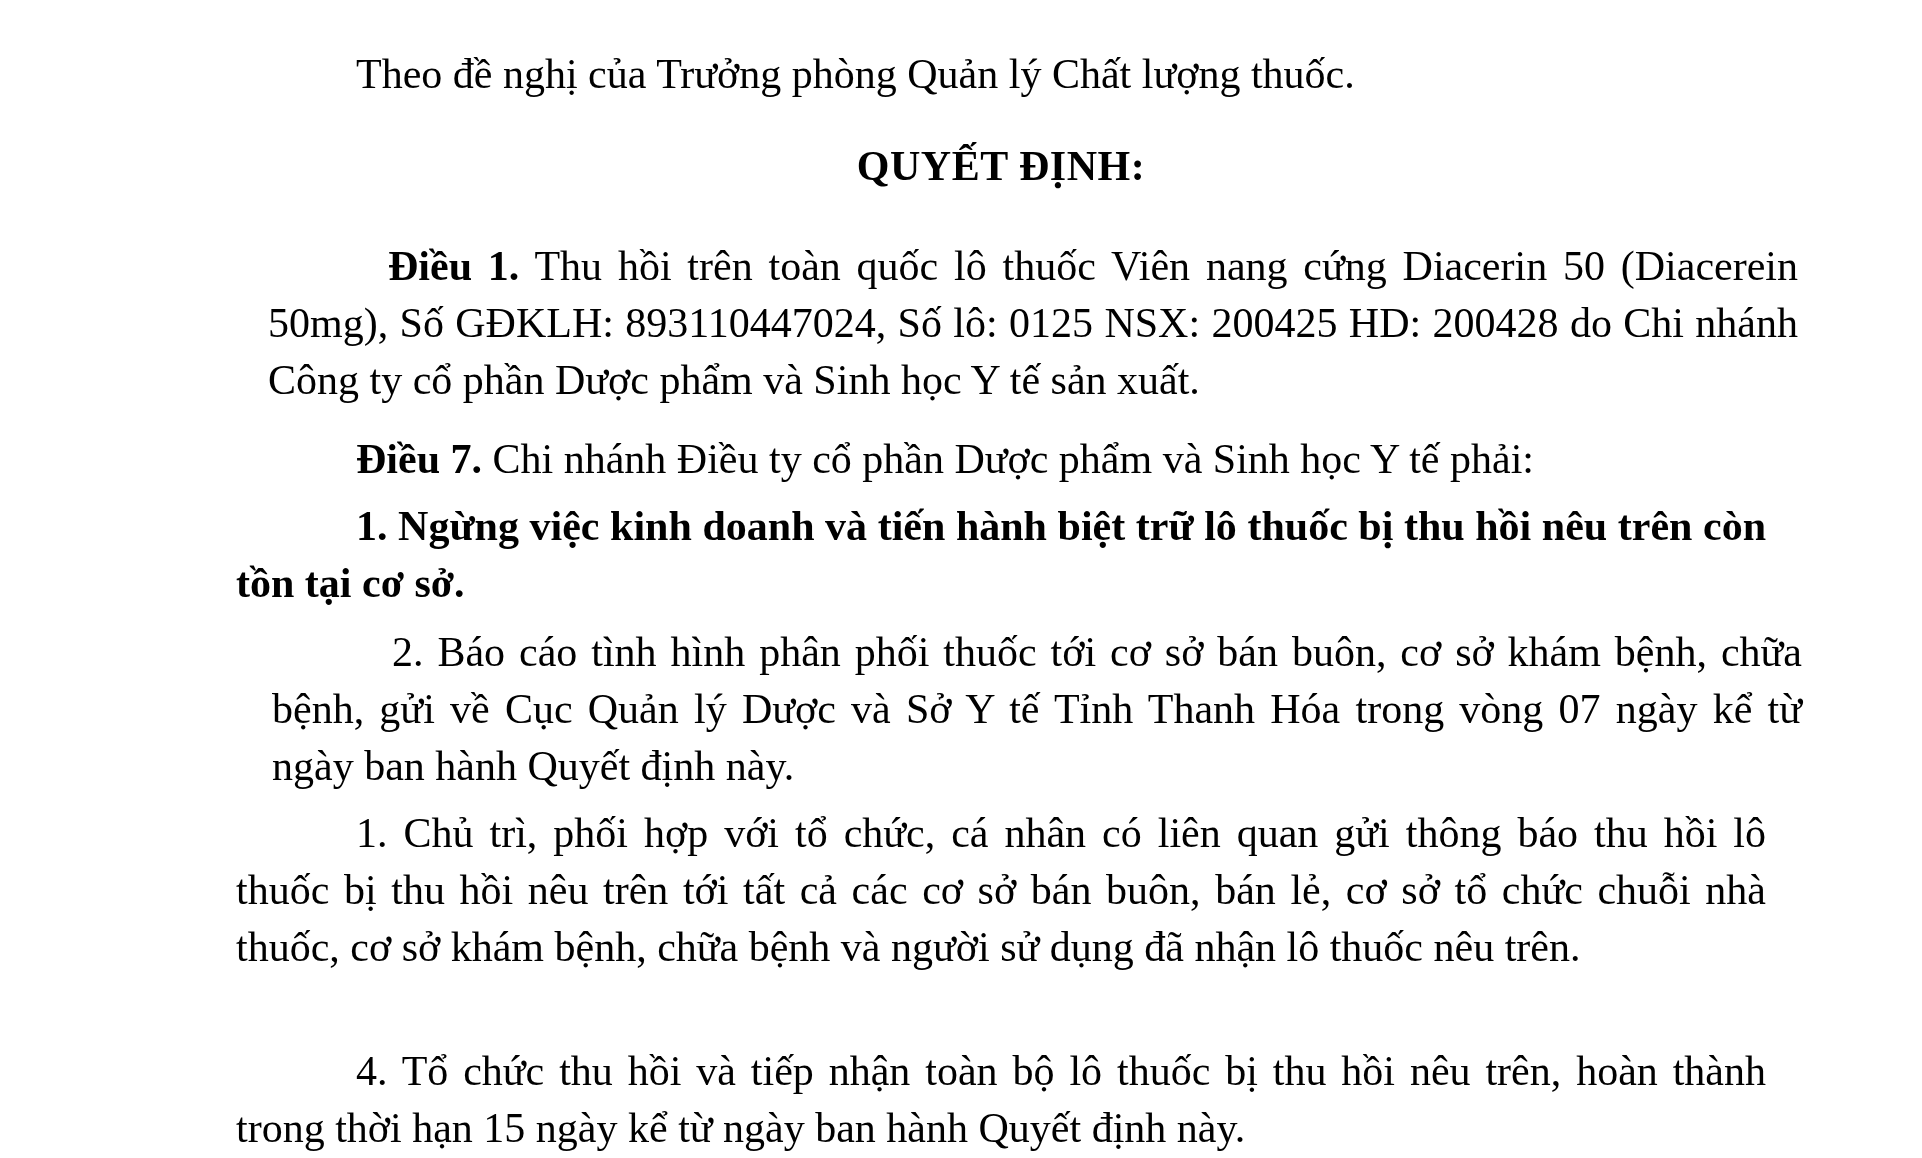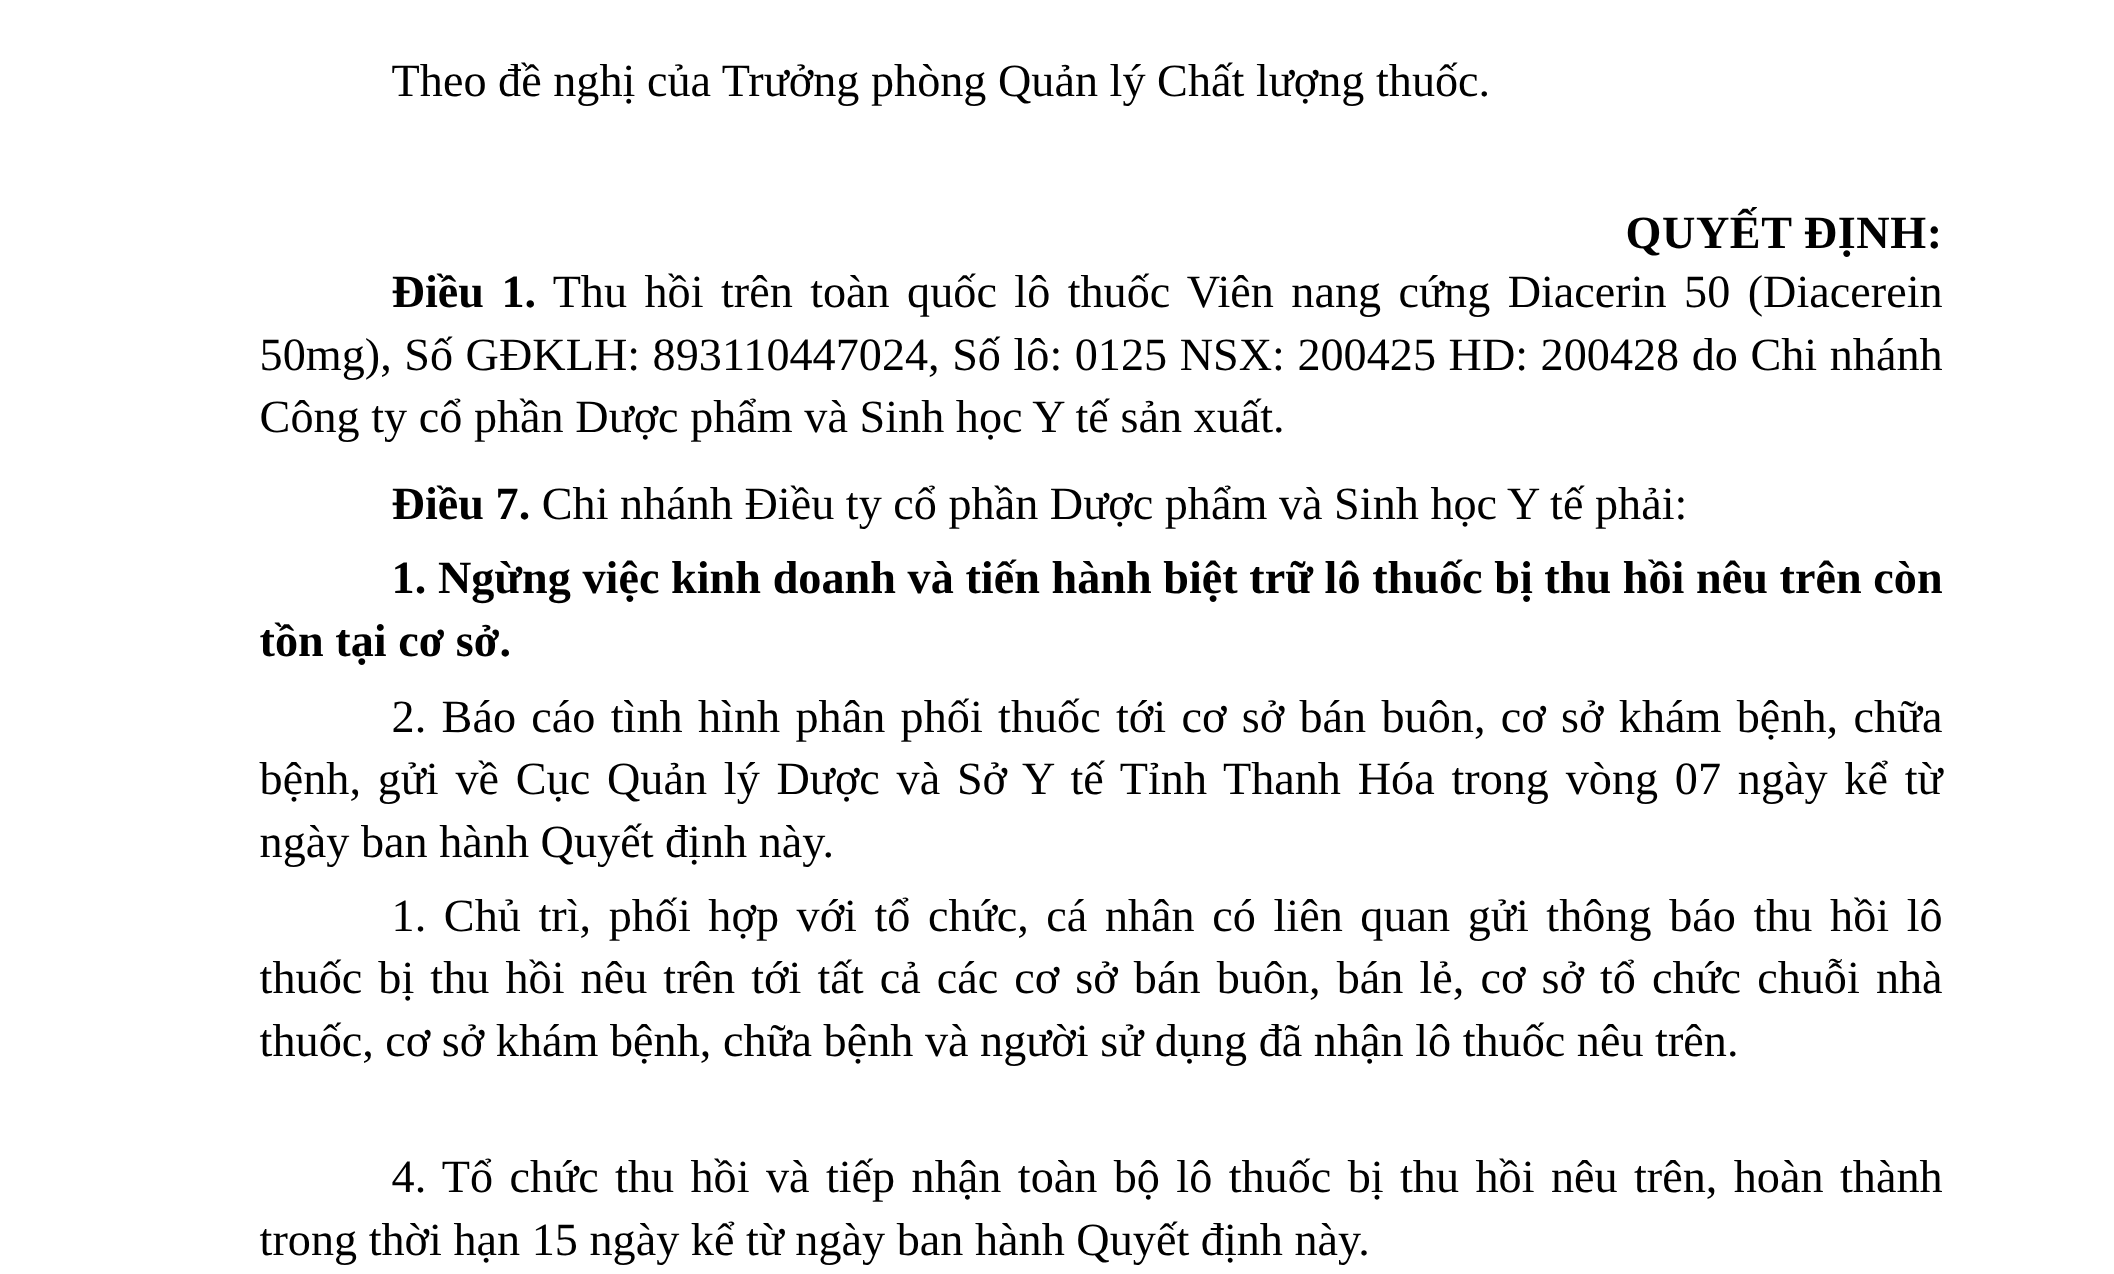--- a/index.html
+++ b/index.html
@@ -11,54 +11,54 @@
   .page {
     position: absolute; left: 236px; top: 0; width: 1530px;
     font-size: 42px; line-height: 57px;
   }
   .intro {
     position: absolute; left: 120px; top: 46px;
     white-space: nowrap;
   }
   .heading {
     position: absolute; left: 0; width: 1530px; top: 138px;
-    text-align: right; font-weight: bold; letter-spacing: 0.5px; margin-top: 46px;
+    text-align: center; font-weight: bold; letter-spacing: 0.5px;
   }
   .para {
     position: absolute; left: 0; width: 1530px;
     text-align: justify; text-indent: 120px;
   }
   .para b { font-weight: bold; }
   .cutoff {
     position: absolute; left: 0; width: 1530px; top: 1148px; height: 10px;
     overflow: hidden;
   }
   .cutoff span { display: block; margin-top: -44px; padding-left: 120px; }
 </style>
 </head>
 <body>
 
 <div class="page">
   <div class="intro">Theo đề nghị của Trưởng phòng Quản lý Chất lượng thuốc.</div>
 
   <div class="heading">QUYẾT ĐỊNH:</div>
 
-  <div class="para" style="top:238px;">
+  <div class="para" style="top:238px;margin-left:32px;">
     <b>Điều 1.</b>
     <span>Thu hồi trên toàn quốc lô thuốc Viên nang cứng Diacerin 50 (Diacerein 50mg), Số GĐKLH: 893110447024, Số lô: 0125  NSX: 200425  HD: 200428 do Chi nhánh Công ty cổ phần Dược phẩm và Sinh học Y tế sản xuất.</span>
   </div>
 
   <div class="para" style="top:431px;">
     <b>Điều 7.</b>
     <span>Chi nhánh Điều ty cổ phần Dược phẩm và Sinh học Y tế phải:</span>
   </div>
 
   <div class="para" style="top:498px;font-weight:bold;">1. Ngừng việc kinh doanh và tiến hành biệt trữ lô thuốc bị thu hồi nêu trên còn tồn tại cơ sở.</div>
 
-  <div class="para" style="top:624px;">2. Báo cáo tình hình phân phối thuốc tới cơ sở bán buôn, cơ sở khám bệnh, chữa bệnh, gửi về Cục Quản lý Dược và Sở Y tế Tỉnh Thanh Hóa trong vòng 07 ngày kể từ ngày ban hành Quyết định này.</div>
+  <div class="para" style="top:624px;margin-left:36px;">2. Báo cáo tình hình phân phối thuốc tới cơ sở bán buôn, cơ sở khám bệnh, chữa bệnh, gửi về Cục Quản lý Dược và Sở Y tế Tỉnh Thanh Hóa trong vòng 07 ngày kể từ ngày ban hành Quyết định này.</div>
 
   <div class="para" style="top:805px;">1. Chủ trì, phối hợp với tổ chức, cá nhân có liên quan gửi thông báo thu hồi lô thuốc bị thu hồi nêu trên tới tất cả các cơ sở bán buôn, bán lẻ, cơ sở tổ chức chuỗi nhà thuốc, cơ sở khám bệnh, chữa bệnh và người sử dụng đã nhận lô thuốc nêu trên.</div>
 
   <div class="para" style="top:1043px;">4. Tổ chức thu hồi và tiếp nhận toàn bộ lô thuốc bị thu hồi nêu trên, hoàn thành trong thời hạn 15 ngày kể từ ngày ban hành Quyết định này.</div>
 
   <div class="cutoff">
       <span>&nbsp;</span>
     </div>
 </div>
 

